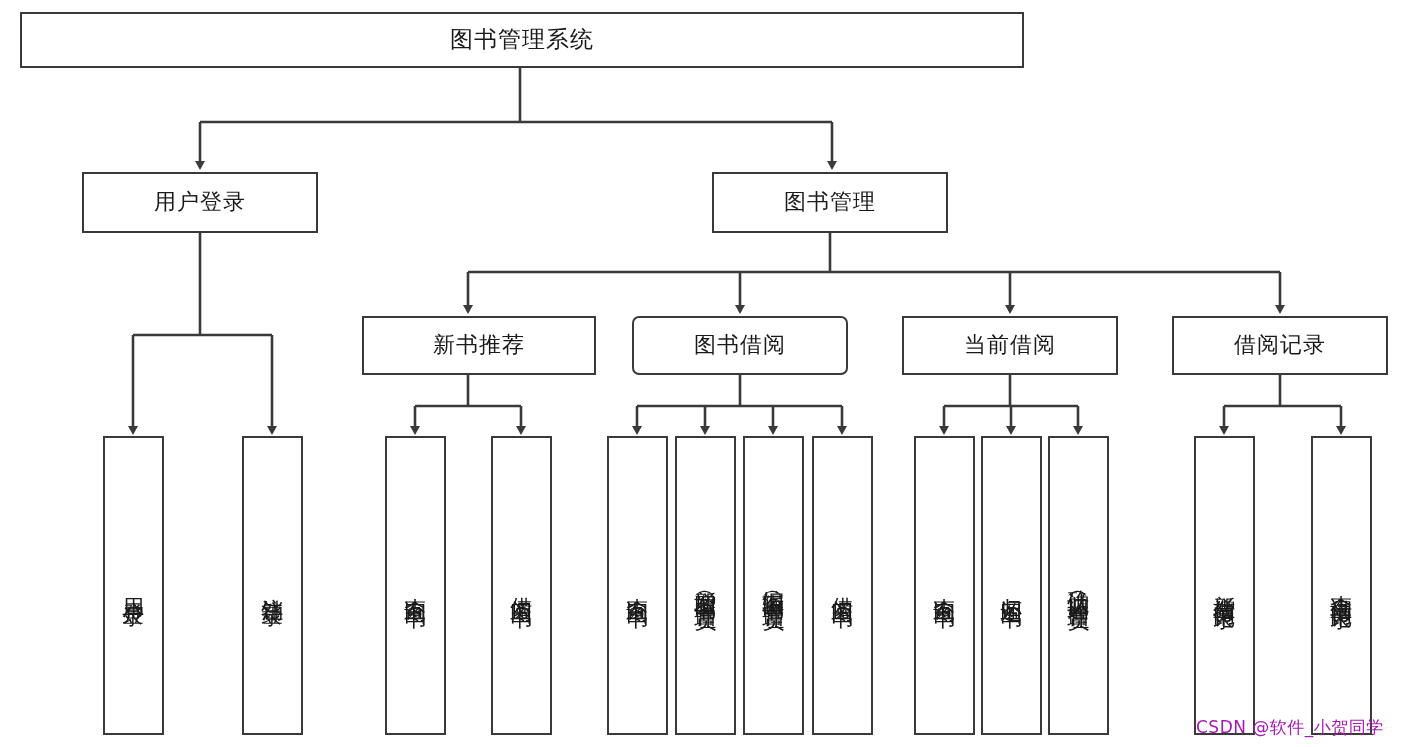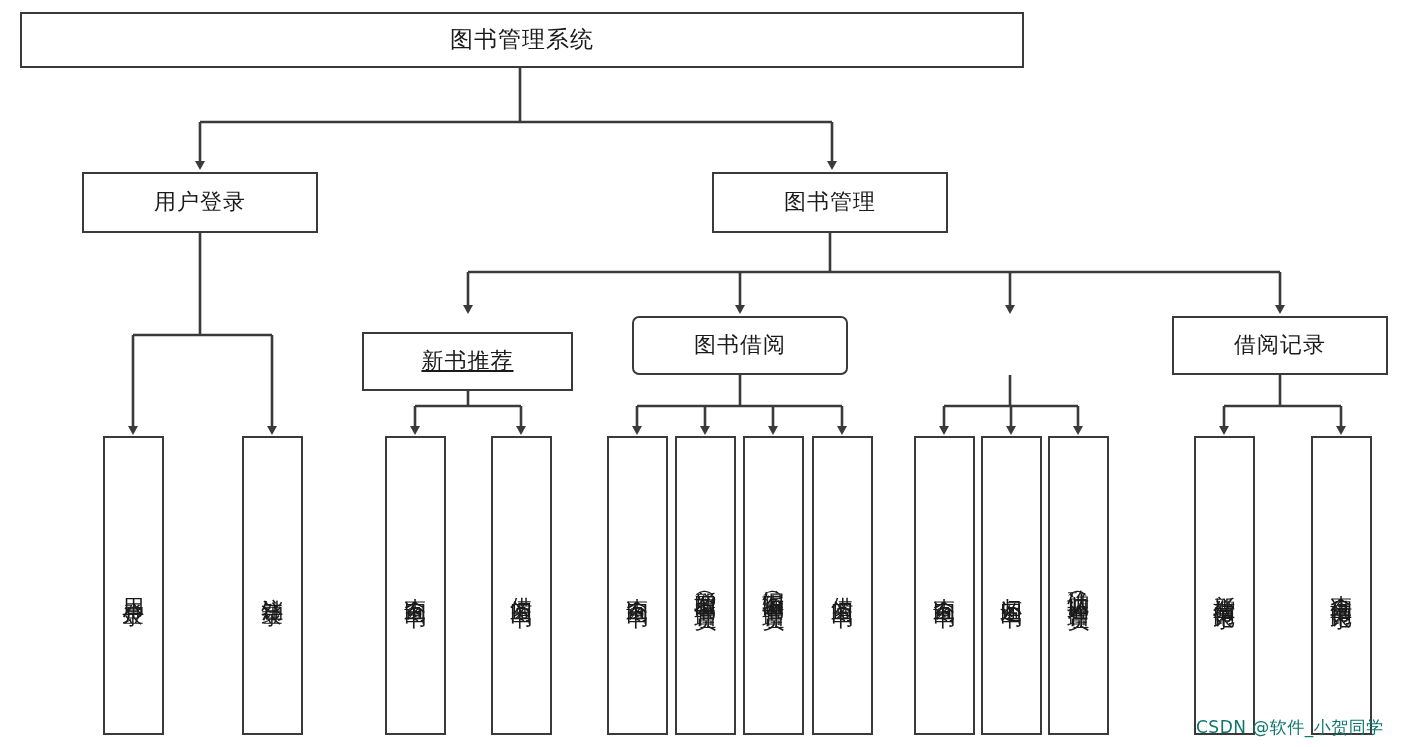--- a/index.html
+++ b/index.html
@@ -50,21 +50,21 @@
     font-size: 22px;
     line-height: 1.25;
     letter-spacing: 3px;
     padding: 4px 0;
     text-align: center;
     white-space: pre-wrap;
   }
   .watermark {
     position: absolute;
     font-size: 17px;
-    color: #0f766e;
+    color: #a21caf;
     letter-spacing: 0.5px;
     white-space: nowrap;
     user-select: none;
   }
 </style>
 </head>
 <body>
 
 <div id="canvas">
 
@@ -116,22 +116,23 @@
       <path d="M1224,406 L1224,427" marker-end="url(#arrow)"></path>
       <path d="M1341,406 L1341,427" marker-end="url(#arrow)"></path>
     </g>
   </svg>
 
   <div class="node horiz root" style="left:20px; top:12px; width:1004px; height:56px;">图书管理系统</div>
 
   <div class="node horiz" style="left:82px; top:172px; width:236px; height:61px;">用户登录</div>
   <div class="node horiz" style="left:712px; top:172px; width:236px; height:61px;">图书管理</div>
 
-  <div class="node horiz" style="left:362px; top:332px; width:211px; height:59px;text-decoration:underline;">新书推荐</div>
+  <div class="node horiz" style="left:362px; top:316px; width:234px; height:59px;">新书推荐</div>
   <div class="node horiz" style="left:632px; top:316px; width:216px; height:59px;border-radius:7px;">图书借阅</div>
+  <div class="node horiz" style="left:902px; top:316px; width:216px; height:59px;">当前借阅</div>
   <div class="node horiz" style="left:1172px; top:316px; width:216px; height:59px;text-align:center;">借阅记录</div>
 
   <div class="node vert" style="left:103px; top:436px; width:61px; height:299px;">用户登录</div>
   <div class="node vert" style="left:242px; top:436px; width:61px; height:299px;">注销登录</div>
 
   <div class="node vert" style="left:385px; top:436px; width:61px; height:299px;">查询图书</div>
   <div class="node vert" style="left:491px; top:436px; width:61px; height:299px;">借阅图书</div>
 
   <div class="node vert" style="left:607px; top:436px; width:61px; height:299px;">查询图书</div>
   <div class="node vert" style="left:675px; top:436px; width:61px; height:299px;">新增图书（管理员）</div>

